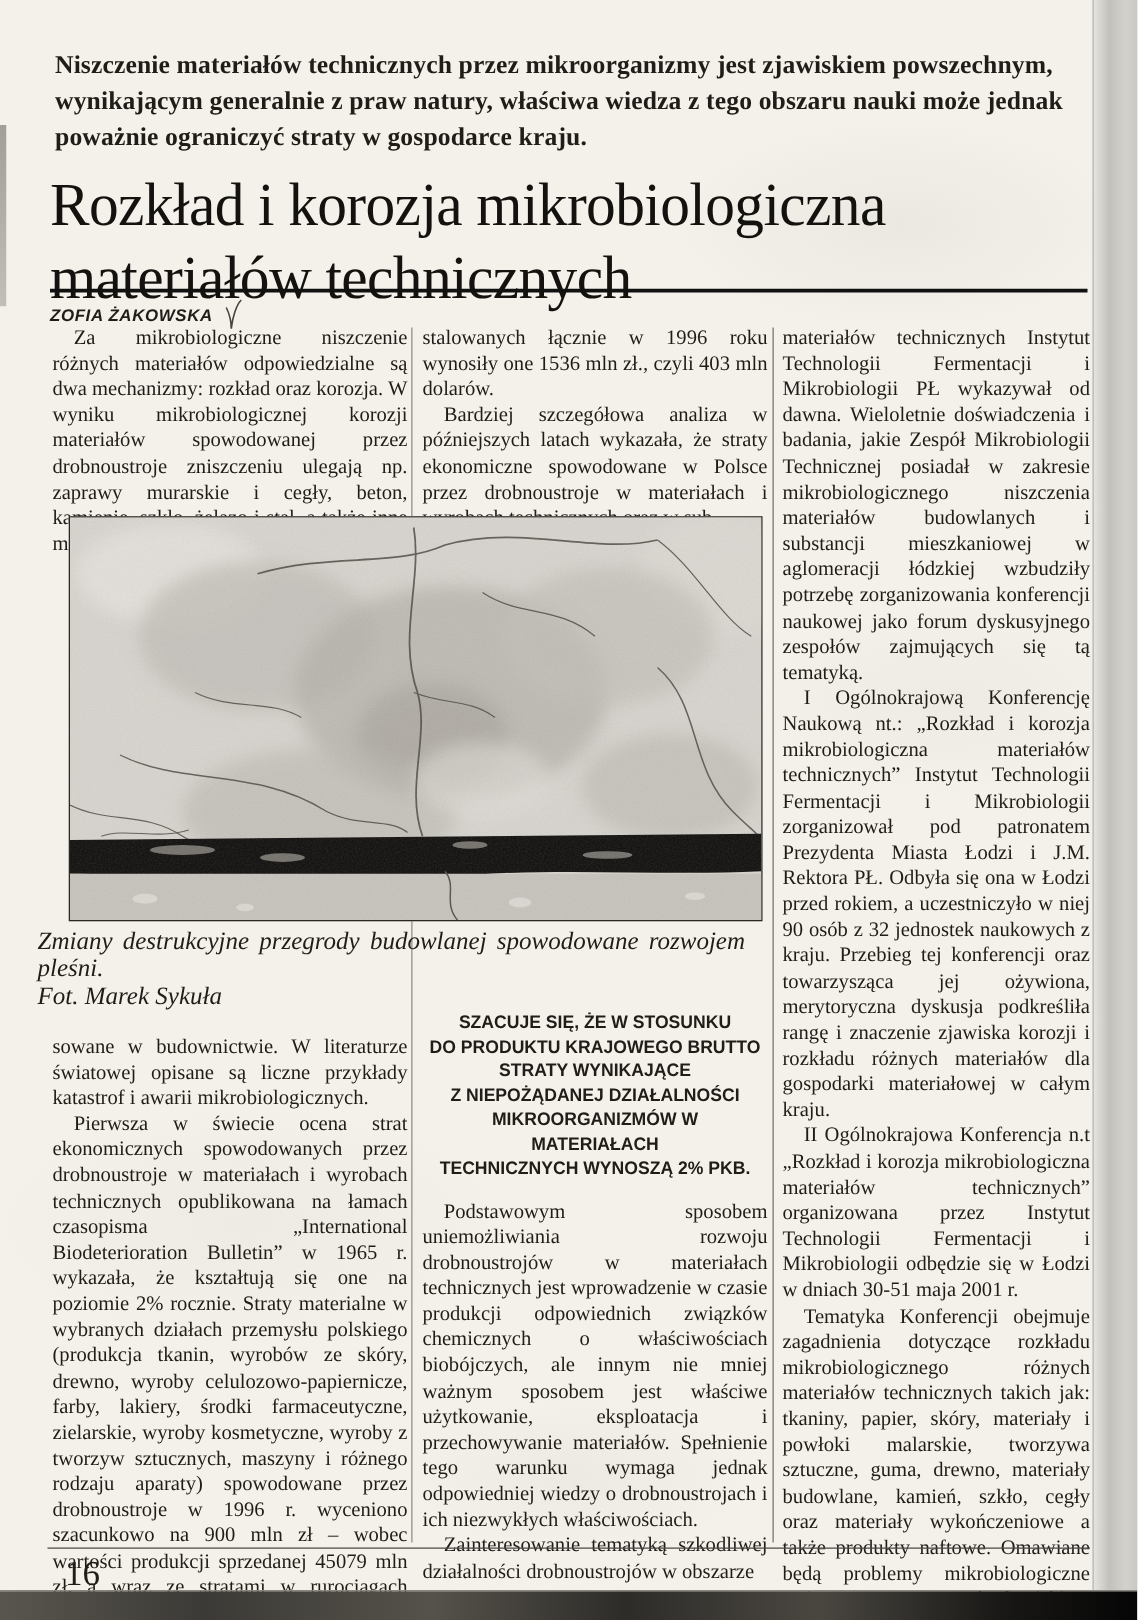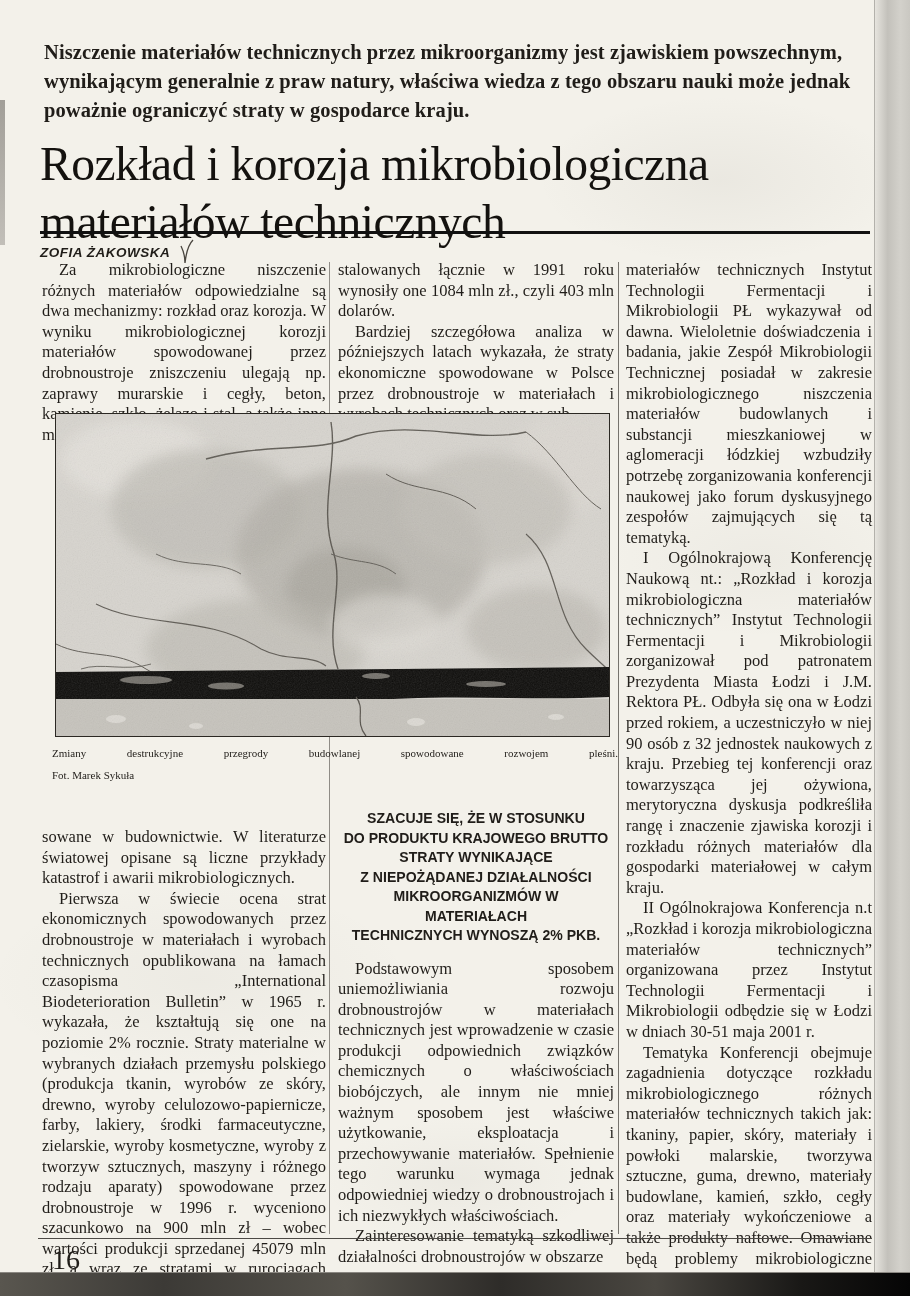--- a/index.html
+++ b/index.html
@@ -21,22 +21,22 @@
   .byline{position:absolute;left:40px;top:240px;display:flex;align-items:center;gap:8px;
           font-family:"Liberation Sans",sans-serif;font-weight:700;font-style:italic;
           font-size:13.5px;letter-spacing:.5px;}
   .checkmark{margin-top:-2px;}
   .col{position:absolute;text-align:justify;font-size:16.5px;line-height:20.6px;}
   .col p{margin:0;text-indent:17px;}
   .col p.cont{text-indent:0;}
   .col-sep{position:absolute;width:1px;background:#8f8c86;}
   .photo-frame{position:absolute;left:55px;top:413px;width:553px;height:322px;
                border:1px solid #2b2823;background:#d7d4ce;}
-  .caption{position:absolute;left:52px;top:742px;width:566px;
-           font-size:11px;line-height:22px;}
+  .caption{position:absolute;left:30px;top:742px;width:566px;
+           font-style:italic;font-size:20px;line-height:22px;}
   .caption .cap1{text-align:justify;text-align-last:justify;}
   .pull-quote{font-family:"Liberation Sans",sans-serif;font-weight:700;
               font-size:14.5px;line-height:19.5px;text-align:center;text-align-last:center;
               white-space:pre-line;text-indent:0 !important;
               margin:14px 0 13px 0 !important;transform:scaleX(.97);}
   .footer-rule{position:absolute;left:38px;top:1238px;width:834px;height:1px;background:#4c4945;}
   .page-number{position:absolute;left:52px;top:1244px;font-size:28px;}
   .journal-line{position:absolute;left:0;top:1250px;width:910px;text-align:center;
                 font-size:15px;letter-spacing:.8px;}
   .bottom-band{position:absolute;left:0;top:1272px;width:910px;height:24px;
@@ -67,21 +67,21 @@
   </div>
 
   <div class="col-sep" style="left:329px;top:262px;height:972px;"></div>
   <div class="col-sep" style="left:618px;top:262px;height:972px;background:#76736d;"></div>
 
   <div class="col" style="left:42px;top:260px;width:284px;">
     <p>Za mikrobiologiczne niszczenie różnych materiałów odpowiedzialne są dwa mechanizmy: rozkład oraz korozja. W wyniku mikrobiologicznej korozji materiałów spowodowanej przez drobnoustroje zniszczeniu ulegają np. zaprawy murarskie i cegły, beton, kamienie, szkło, żelazo i stal, a także inne materiały sto-</p>
   </div>
 
   <div class="col" style="left:338px;top:260px;width:276px;">
-    <p class="cont">stalowanych łącznie w 1991 roku wynosiły one 1084 mln zł., czyli 403 mln dolarów.</p>
+    <p class="cont">stalowanych łącznie w 1996 roku wynosiły one 1536 mln zł., czyli 403 mln dolarów.</p>
     <p>Bardziej szczegółowa analiza w późniejszych latach wykazała, że straty ekonomiczne spowodowane w Polsce przez drobnoustroje w materiałach i wyrobach technicznych oraz w sub-</p>
   </div>
 
   <div class="col" style="left:626px;top:260px;width:246px;">
     <p class="cont">materiałów technicznych Instytut Technologii Fermentacji i Mikrobiologii PŁ wykazywał od dawna. Wieloletnie doświadczenia i badania, jakie Zespół Mikrobiologii Technicznej posiadał w zakresie mikrobiologicznego niszczenia materiałów budowlanych i substancji mieszkaniowej w aglomeracji łódzkiej wzbudziły potrzebę zorganizowania konferencji naukowej jako forum dyskusyjnego zespołów zajmujących się tą tematyką.</p>
     <p>I Ogólnokrajową Konferencję Naukową nt.: „Rozkład i korozja mikrobiologiczna materiałów technicznych” Instytut Technologii Fermentacji i Mikrobiologii zorganizował pod patronatem Prezydenta Miasta Łodzi i J.M. Rektora PŁ. Odbyła się ona w Łodzi przed rokiem, a uczestniczyło w niej 90 osób z 32 jednostek naukowych z kraju. Przebieg tej konferencji oraz towarzysząca jej ożywiona, merytoryczna dyskusja podkreśliła rangę i znaczenie zjawiska korozji i rozkładu różnych materiałów dla gospodarki materiałowej w całym kraju.</p>
     <p>II Ogólnokrajowa Konferencja n.t „Rozkład i korozja mikrobiologiczna materiałów technicznych” organizowana przez Instytut Technologii Fermentacji i Mikrobiologii odbędzie się w Łodzi w dniach 30-51 maja 2001 r.</p>
     <p>Tematyka Konferencji obejmuje zagadnienia dotyczące rozkładu mikrobiologicznego różnych materiałów technicznych takich jak: tkaniny, papier, skóry, materiały i powłoki malarskie, tworzywa sztuczne, guma, drewno, materiały budowlane, kamień, szkło, cegły oraz materiały wykończeniowe a także produkty naftowe. Omawiane będą problemy mikrobiologiczne związane ze środowiskiem bytowania człowieka, zbiorami bibliotecznymi i muzealnymi. Liczba dotychczasowych zgłoszeń wskazuje że Konferencja ponownie spotkała się z dużym zainteresowaniem.</p>
   </div>
 

